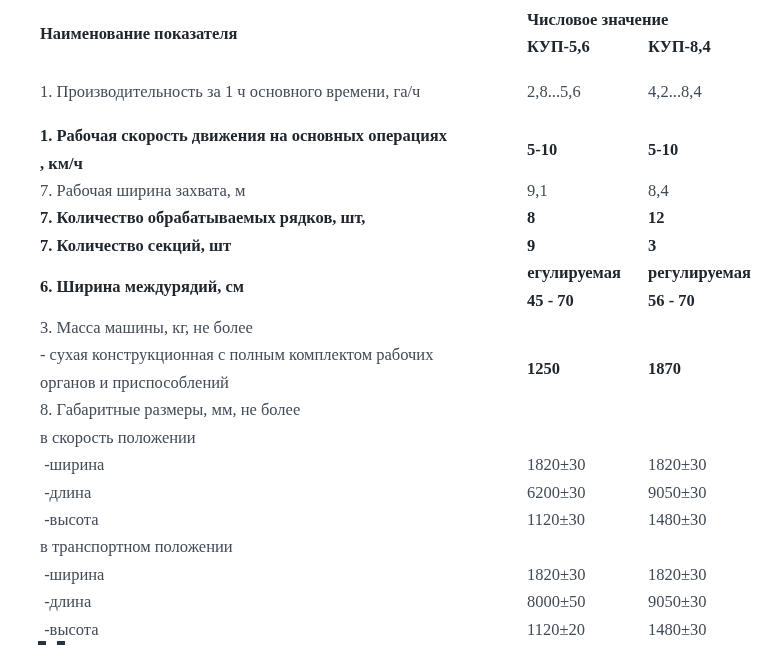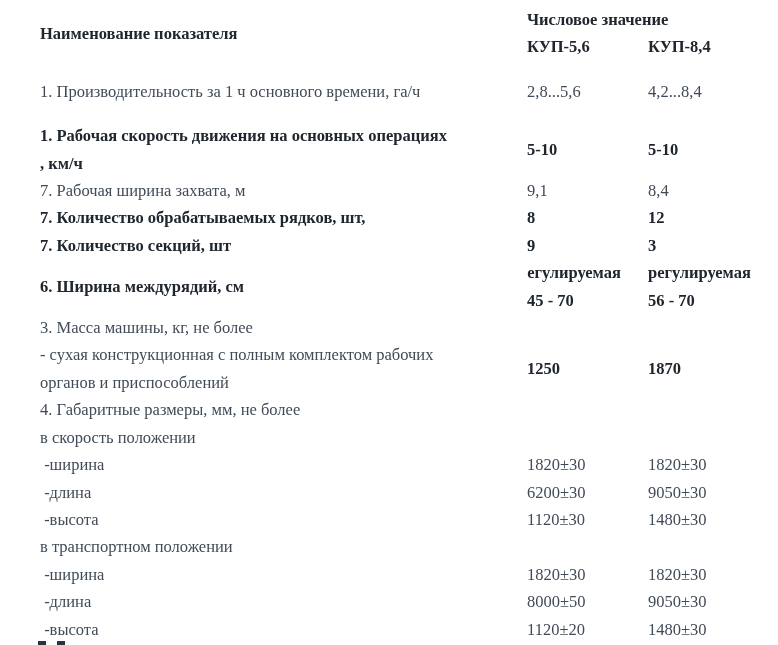--- a/index.html
+++ b/index.html
@@ -116,21 +116,21 @@
         <td></td>
         <td></td>
       </tr>
       <tr>
         <td>- сухая конструкционная с полным комплектом рабочих
 органов и приспособлений</td>
         <td class="b">1250</td>
         <td class="b">1870</td>
       </tr>
       <tr>
-        <td>4. Габаритные размеры, мм, не более</td>
+        <td>8. Габаритные размеры, мм, не более</td>
         <td></td>
         <td></td>
       </tr>
       <tr>
         <td>в скорость положении</td>
         <td></td>
         <td></td>
       </tr>
       <tr>
         <td> -ширина</td>

